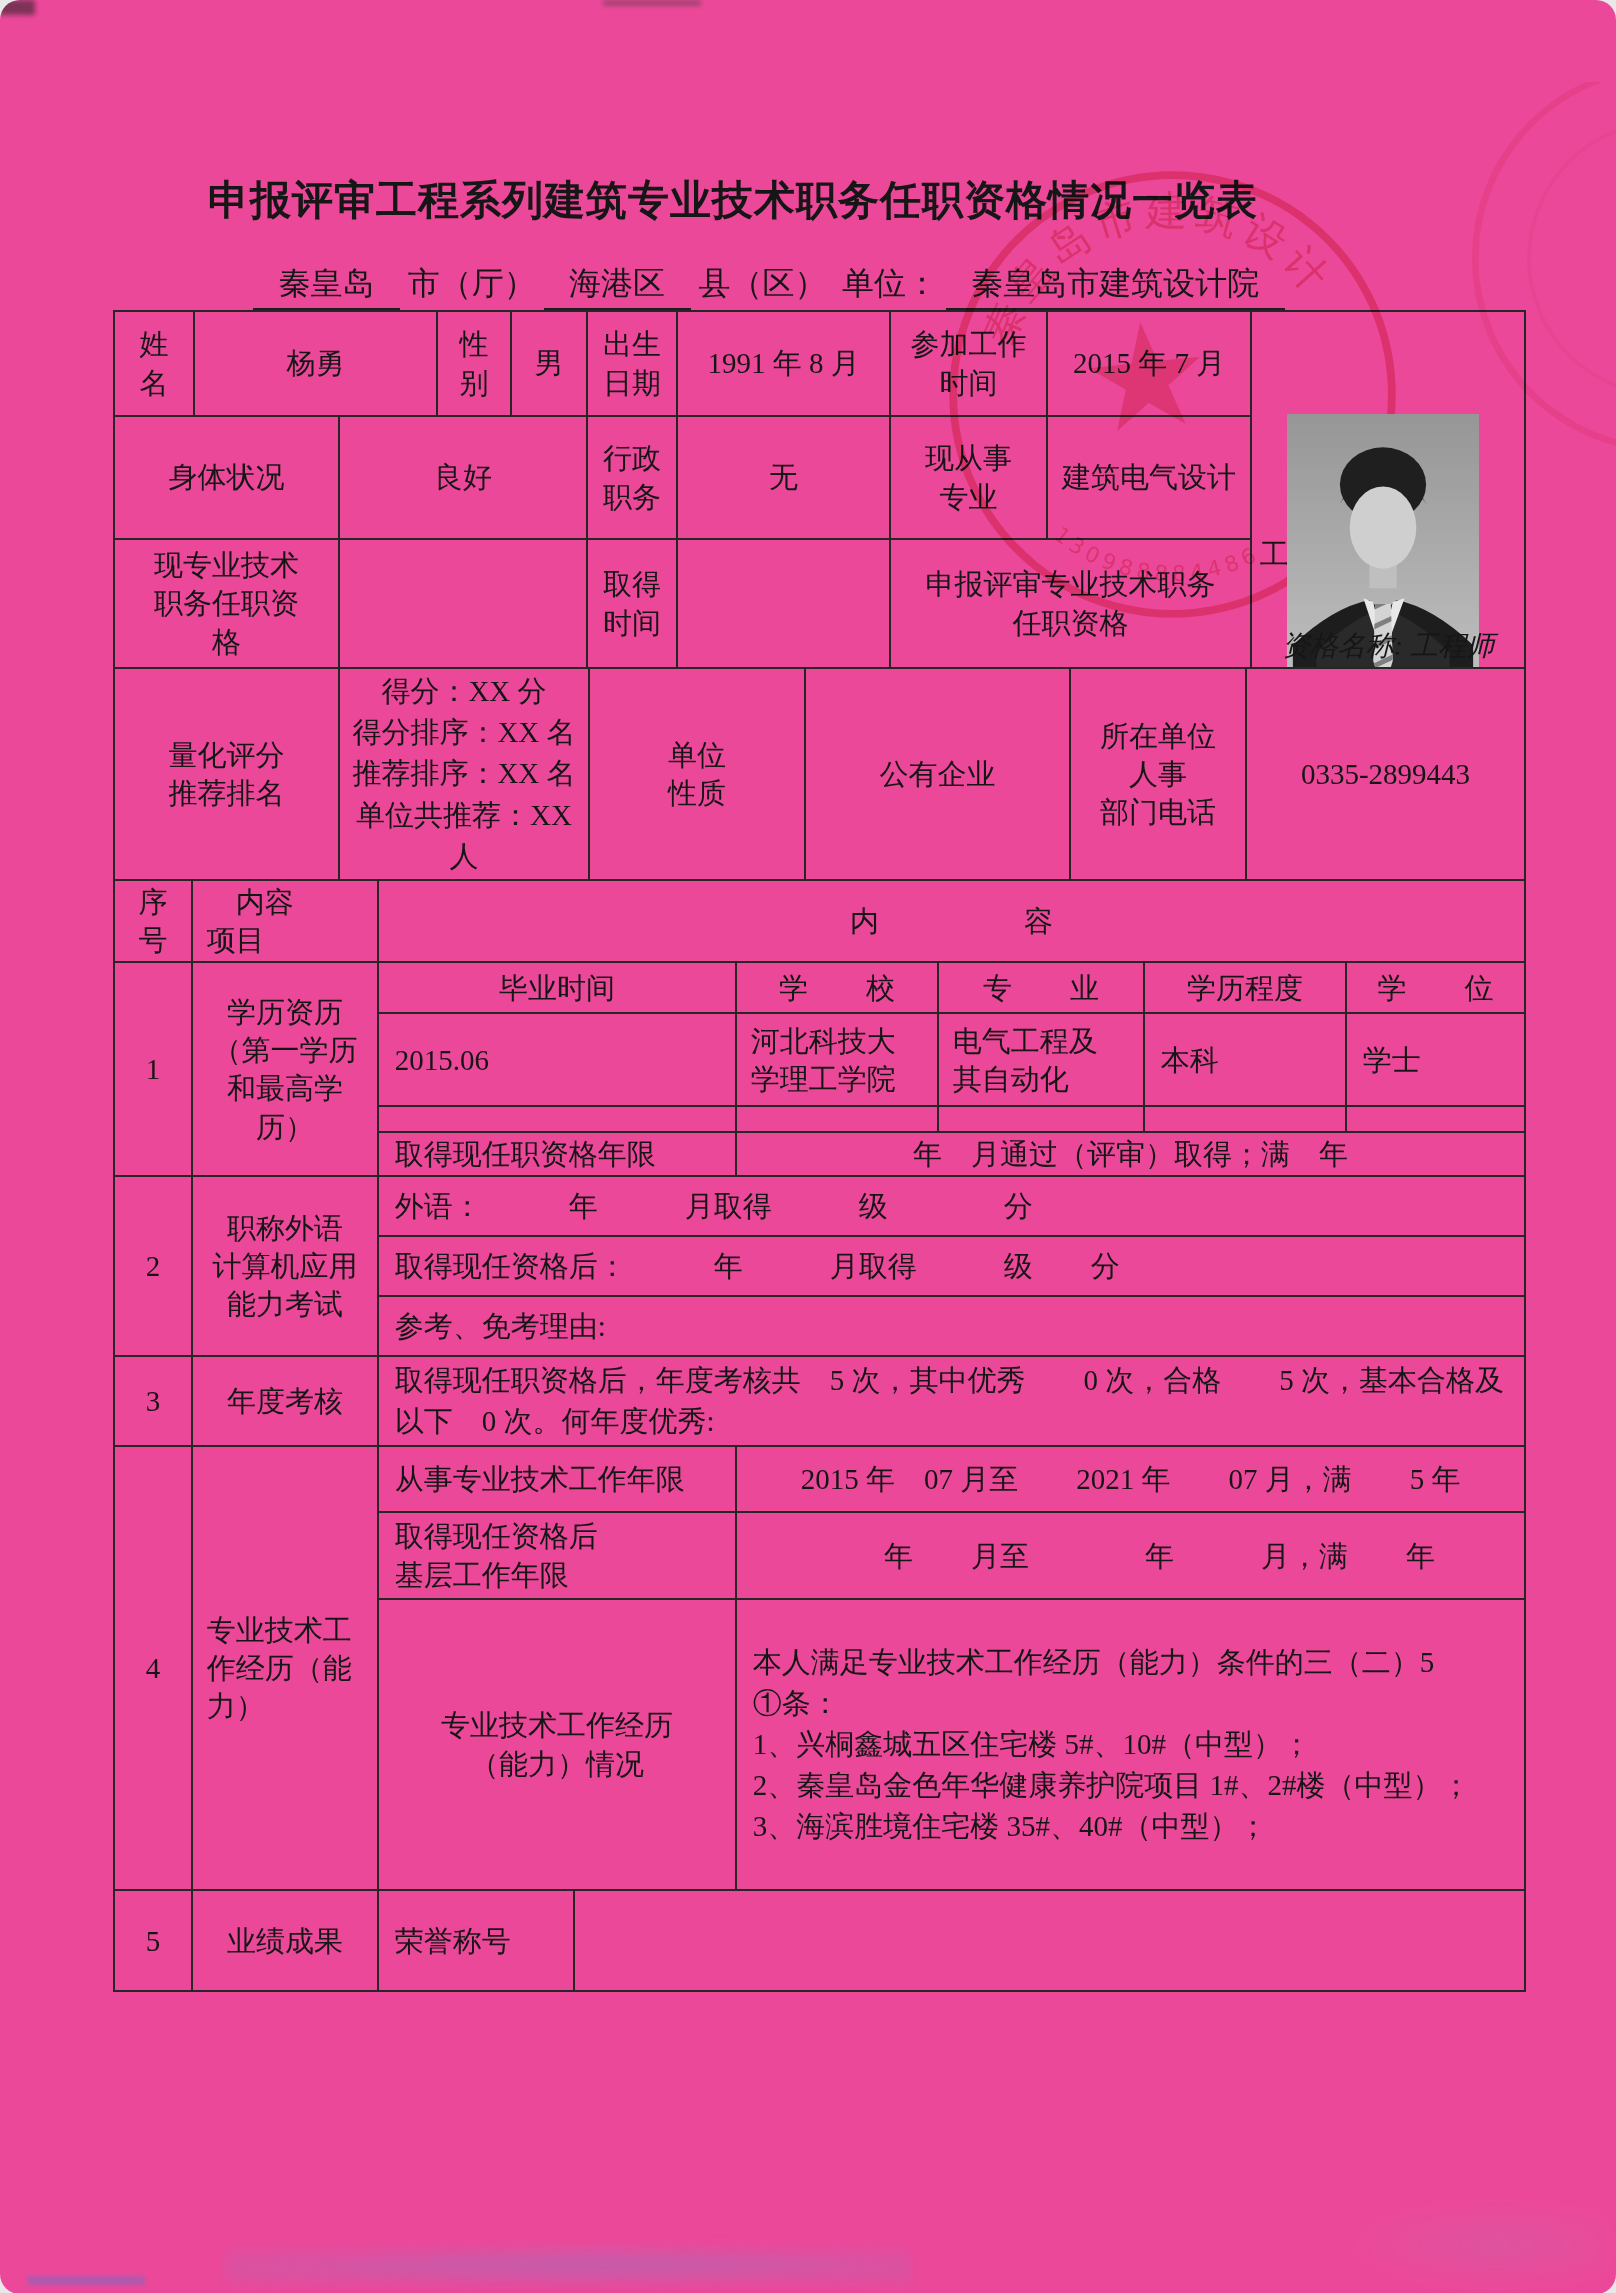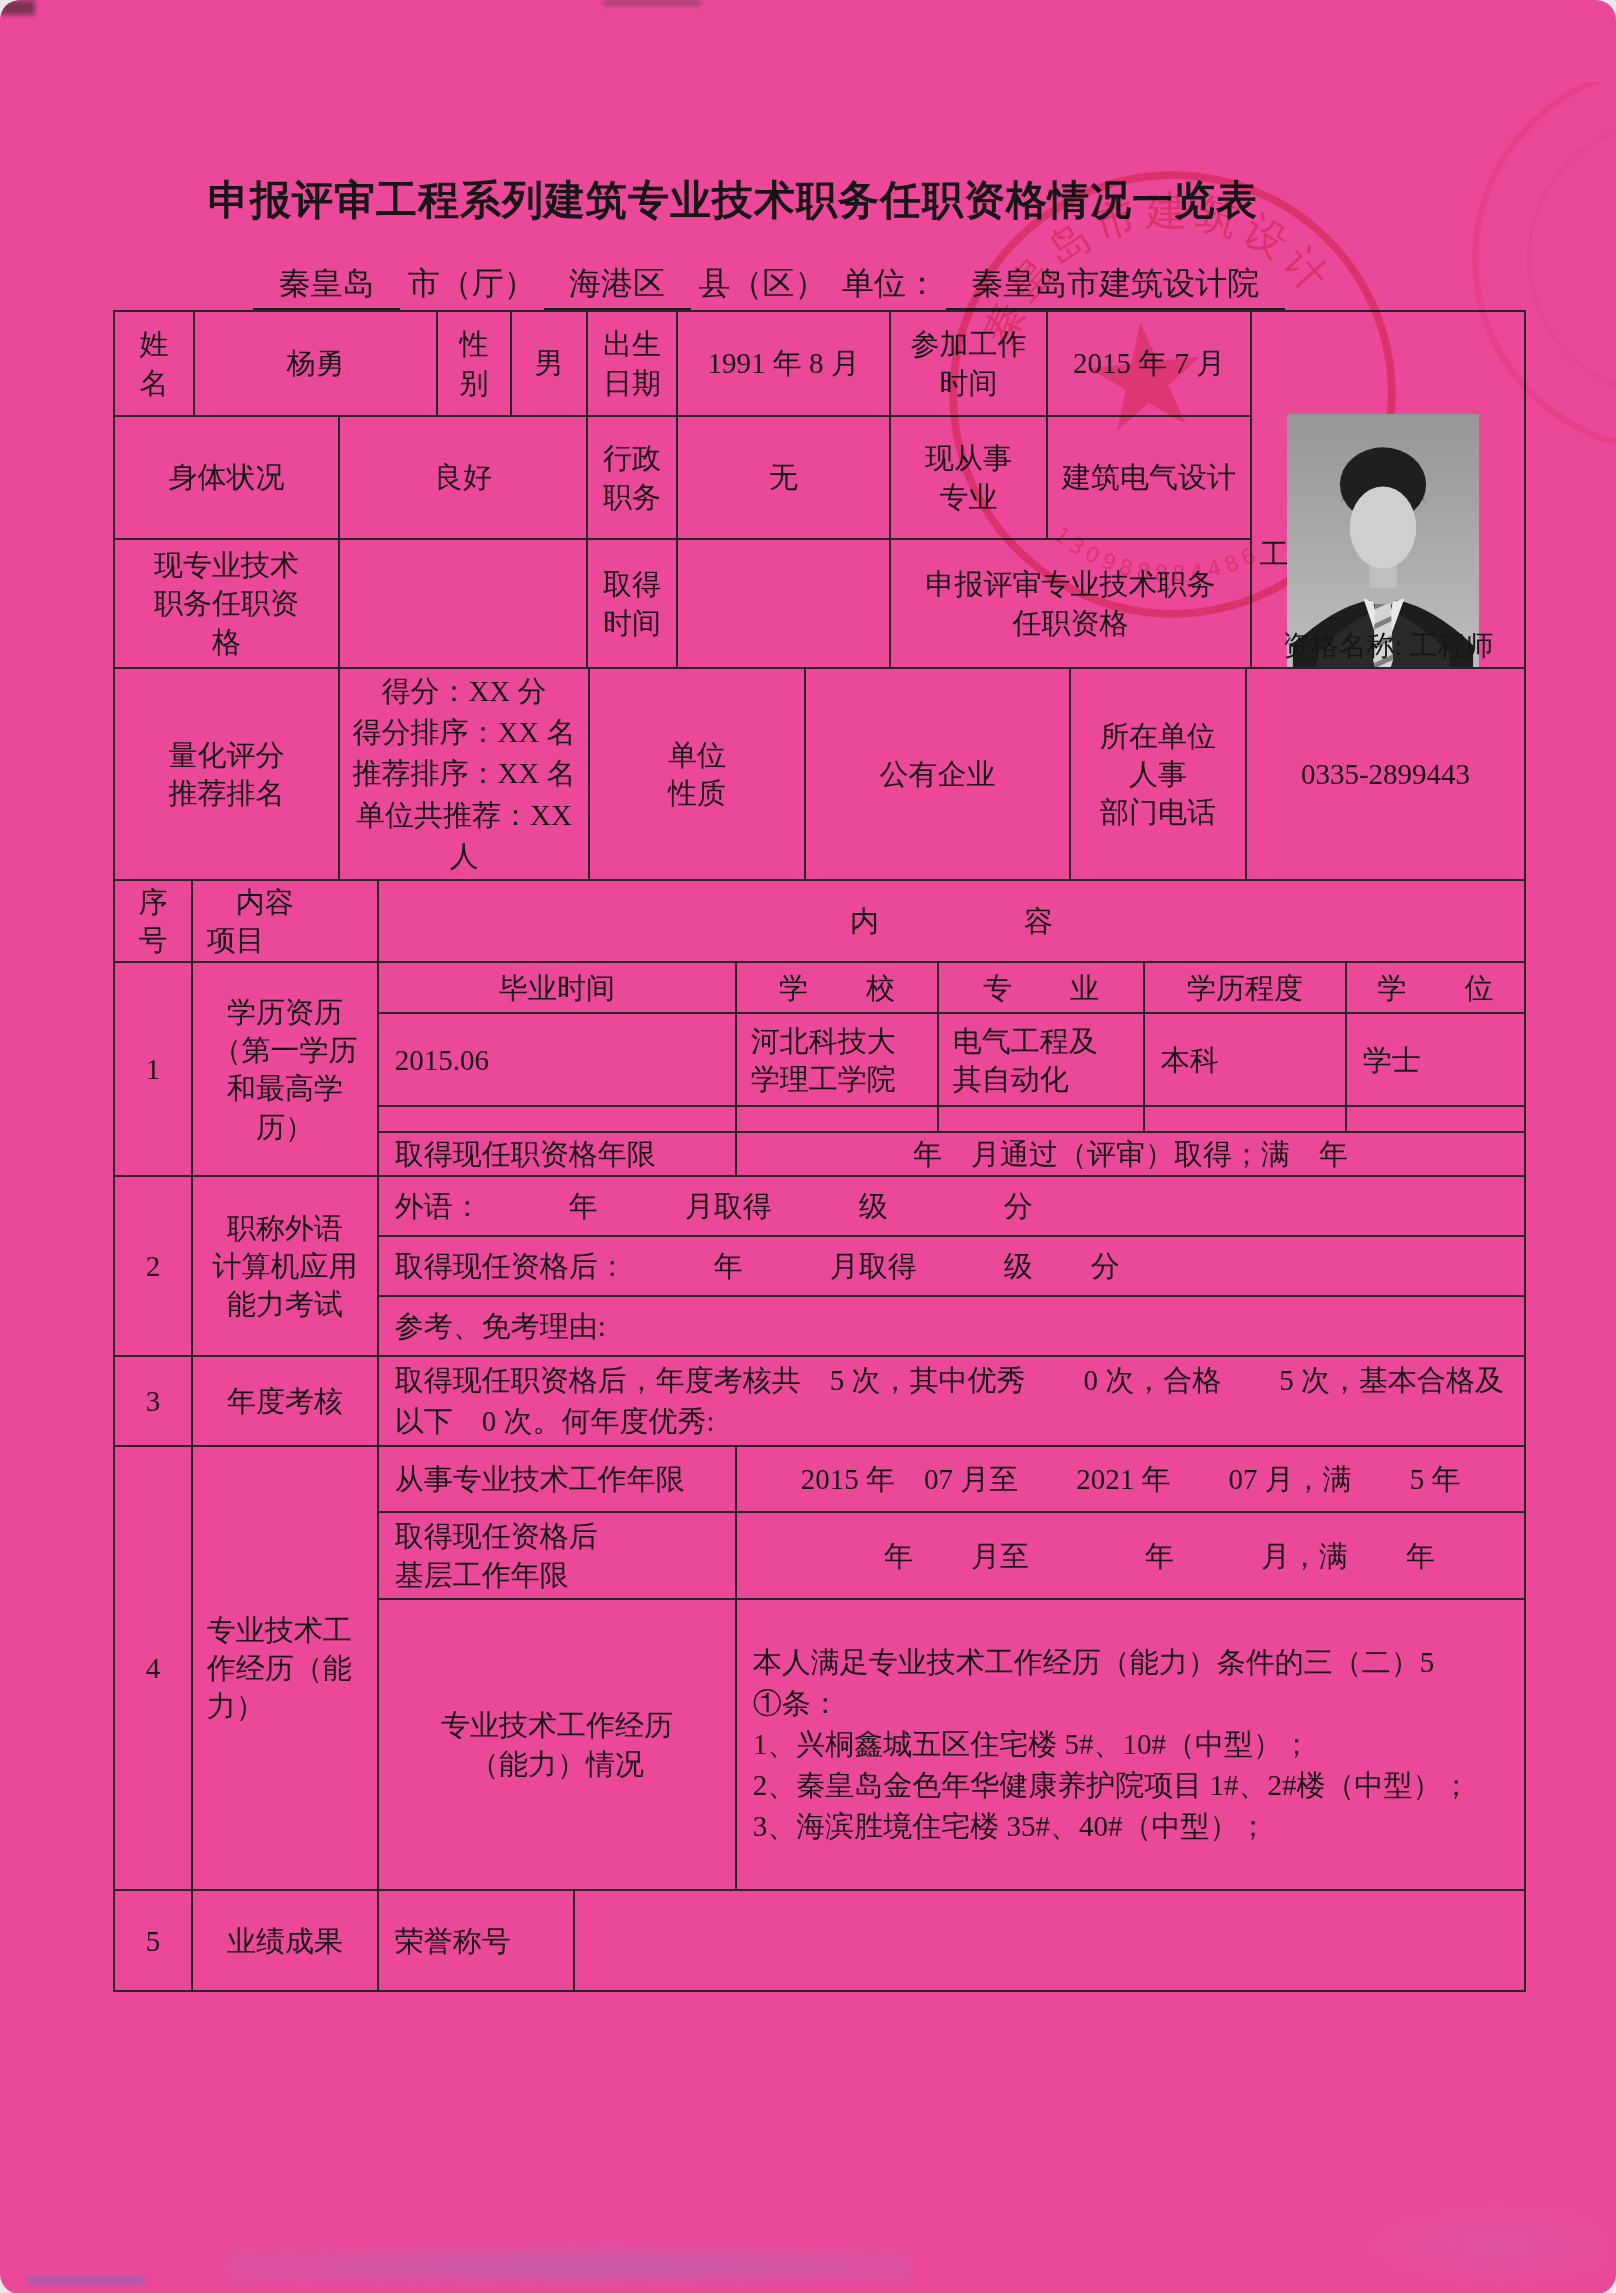--- a/index.html
+++ b/index.html
@@ -34,21 +34,21 @@
   td.lh{line-height:1.42;}
   #photo-cell{padding:0; position:relative;}
   #photo-cell .hidden-qual{
     position:absolute; left:7.8px; top:223px; font-size:29px; z-index:1; white-space:nowrap;
   }
   #photo-cell .photo-wrap{
     position:absolute; left:35px; top:25.5px; width:192px; height:286px; z-index:2;
   }
   #photo-cell .qual-name{
     position:absolute; left:0; top:316px; width:100%; text-align:center;
-    font-size:28px; z-index:3; white-space:nowrap;
+    font-size:28px; z-index:3; white-space:nowrap;font-style:italic;
   }
   
   #stamp{position:absolute; left:913px; top:135px; mix-blend-mode:multiply; opacity:.92; pointer-events:none;}
   #stamp2{position:absolute; left:1441px; top:82px; mix-blend-mode:multiply; opacity:.55; pointer-events:none;}
   
   .smudge{position:absolute; pointer-events:none;}
   #bleed1{left:225px; top:2237px; width:686px; height:51px;
     background:radial-gradient(ellipse at 20% 60%, rgba(120,135,205,.22), transparent 60%),
                radial-gradient(ellipse at 55% 50%, rgba(120,135,205,.18), transparent 55%),
                radial-gradient(ellipse at 85% 60%, rgba(120,135,205,.20), transparent 60%);

